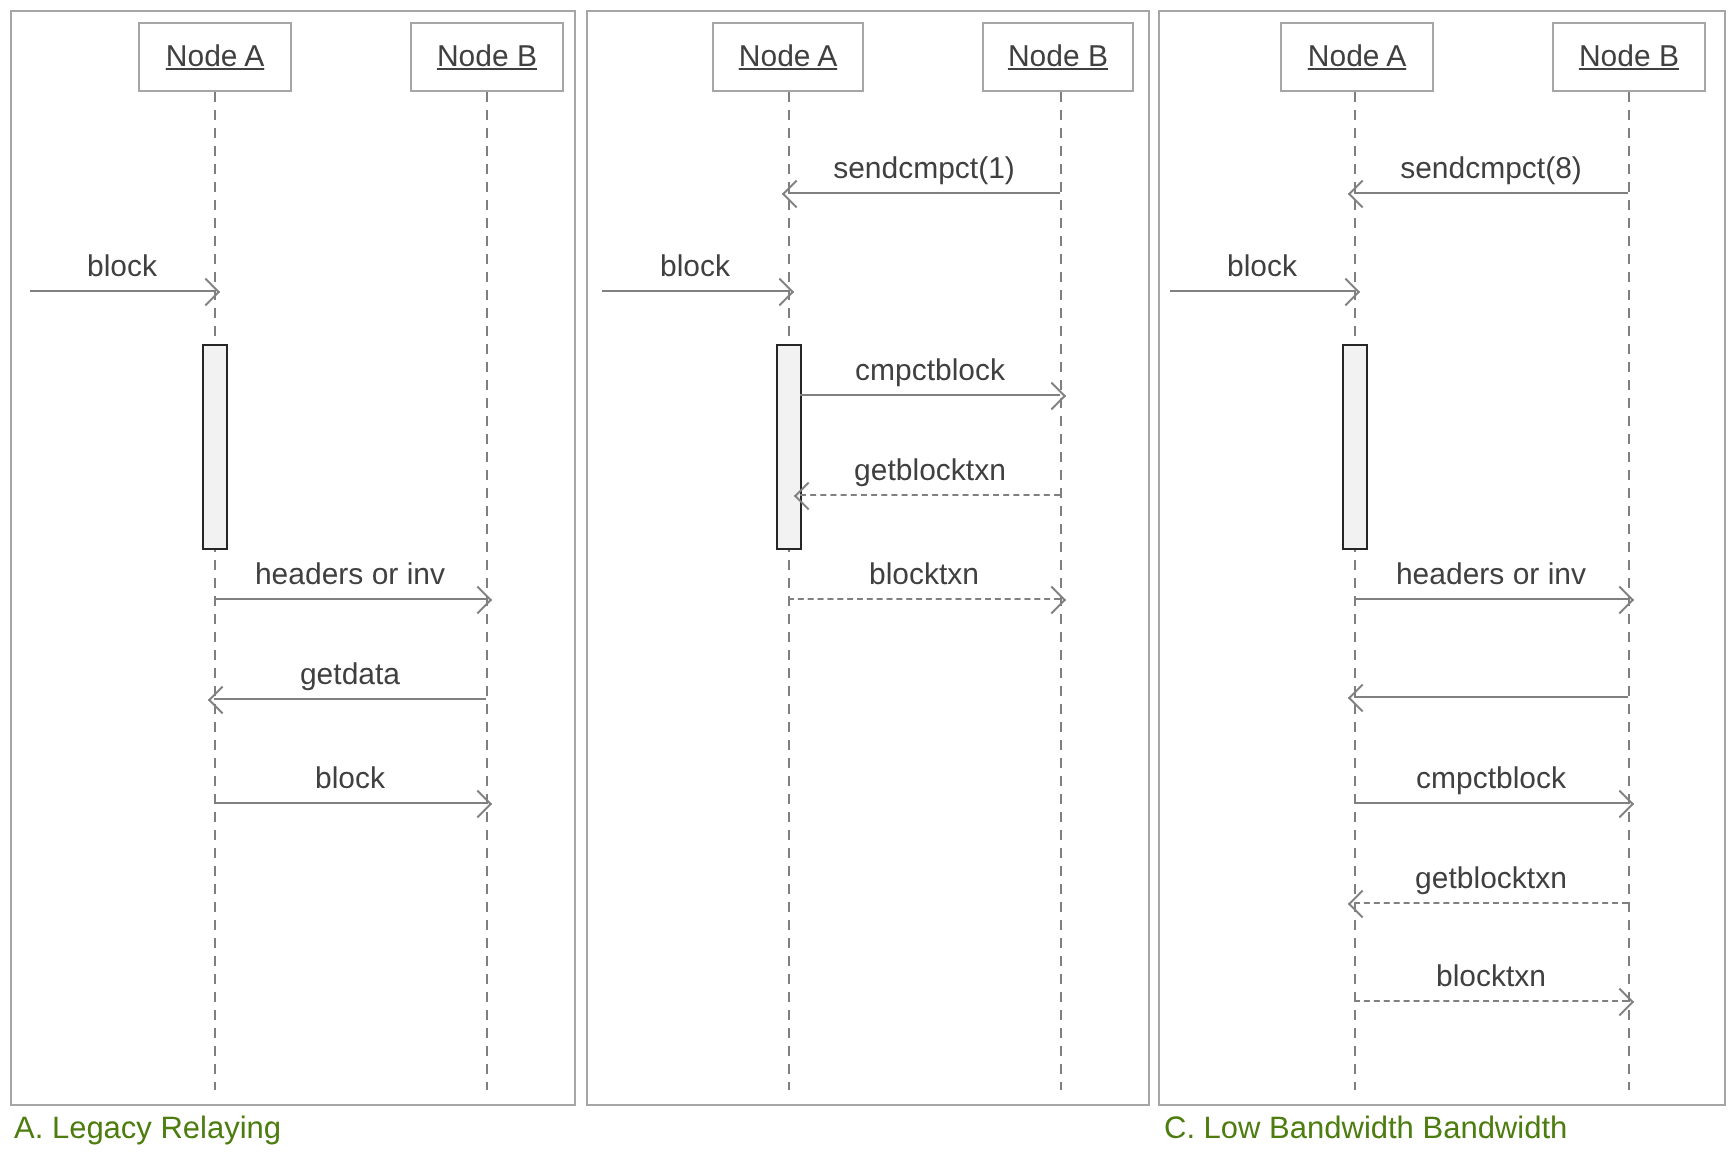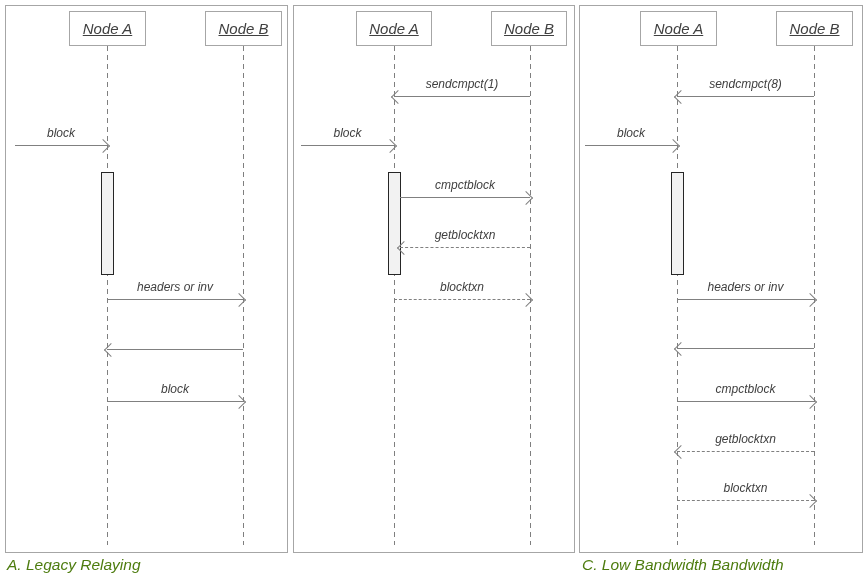--- a/index.html
+++ b/index.html
@@ -1,18 +1,18 @@
 <!DOCTYPE html>
 <html><head>
 <meta charset="utf-8">
 <style>
   html,body{margin:0;padding:0;background:#fff;}
   .stage{
     position:relative;width:867px;height:581px;background:#ffffff;
-    font-family:"Liberation Sans",sans-serif;overflow:hidden;font-style:italic;
+    font-family:"Liberation Sans",sans-serif;overflow:hidden;
   }
   .panel{
     position:absolute;top:5px;height:548px;box-sizing:border-box;
     border:1px solid #a6a6a6;background:#fff;
   }
   .node{
     position:absolute;top:11px;height:35px;box-sizing:border-box;
     border:1px solid #a6a6a6;background:#fff;
     display:flex;align-items:center;justify-content:center;
     font-size:15px;color:#404040;text-decoration:underline;
@@ -21,21 +21,21 @@
     position:absolute;top:46px;height:499px;width:1px;
     background:repeating-linear-gradient(to bottom,#7f7f7f 0 5px,transparent 5px 9px);
   }
   .activation{
     position:absolute;top:172px;height:103px;width:13px;box-sizing:border-box;
     background:#f2f2f2;border:1px solid #262626;
   }
   .msg{position:absolute;height:25px;}
   .msg-label{
     position:absolute;left:0;right:0;bottom:4px;
-    text-align:center;font-size:12px;line-height:17px;color:#404040;
+    text-align:center;font-size:15px;line-height:17px;color:#404040;
     white-space:nowrap;
   }
   .msg-line{position:absolute;left:0;right:0;bottom:0;height:0;border-top:1px solid #808080;}
   .msg.dashed .msg-line{border-top-style:dashed;}
   .head{position:absolute;width:9px;height:9px;bottom:-5px;}
   .msg.head-right .head{
     right:-1px;border-top:1px solid #808080;border-right:1px solid #808080;
     transform:rotate(45deg);
   }
   .msg.head-left .head{
@@ -66,20 +66,21 @@
     <div class="msg-label">block</div>
     <div class="msg-line"></div>
     <span class="head"></span>
   </div>
   <div class="msg solid head-right" style="left:107px;top:275px;width:136px;">
     <div class="msg-label">headers or inv</div>
     <div class="msg-line"></div>
     <span class="head"></span>
   </div>
   <div class="msg solid head-left" style="left:107px;top:325px;width:136px;">
+    <div class="msg-label">getdata</div>
     <div class="msg-line"></div>
     <span class="head"></span>
   </div>
   <div class="msg solid head-right" style="left:107px;top:377px;width:136px;">
     <div class="msg-label">block</div>
     <div class="msg-line"></div>
     <span class="head"></span>
   </div>
 
   <div class="caption" style="left:7px;">A. Legacy Relaying</div>

